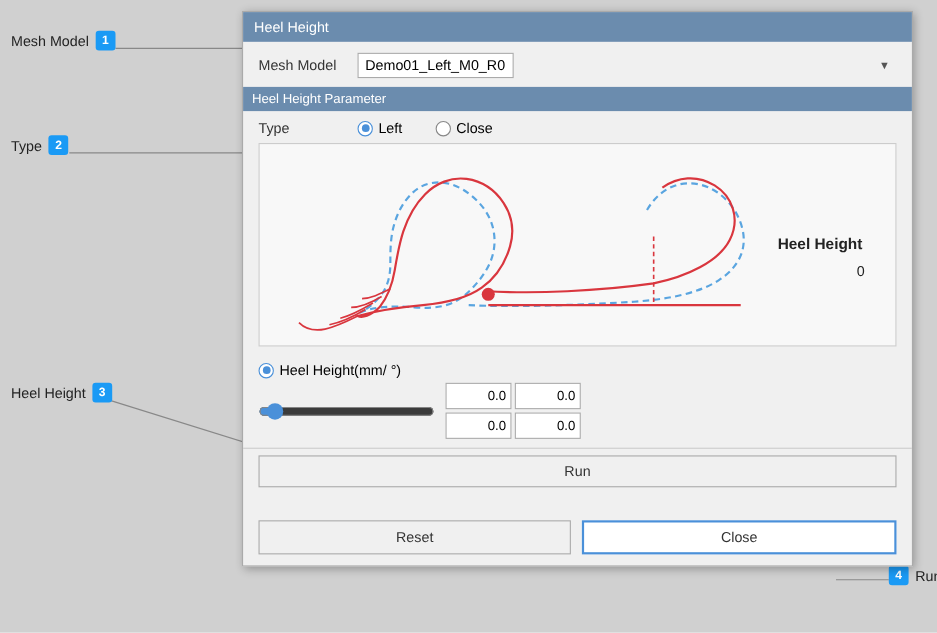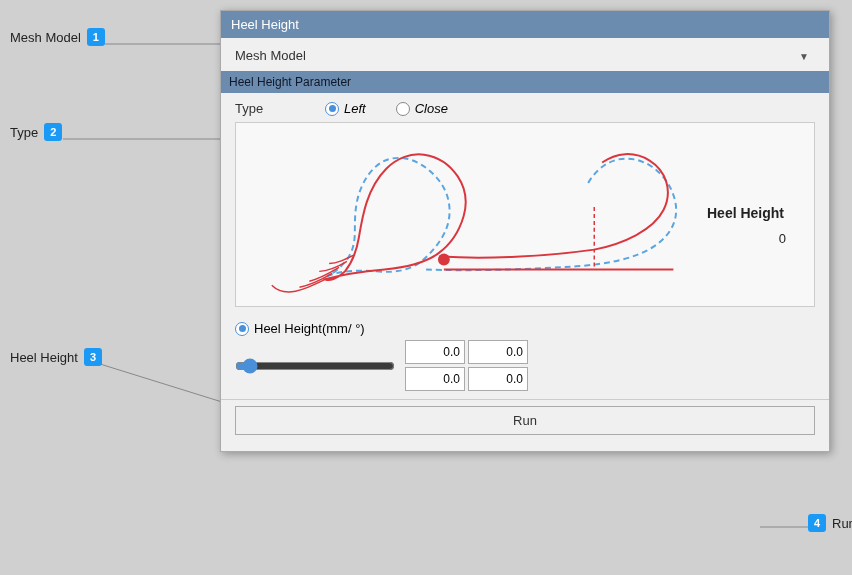--- a/index.html
+++ b/index.html
@@ -98,41 +98,40 @@
       right: 6px;
       top: 50%;
       transform: translateY(-50%);
       pointer-events: none;
       font-size: 10px;
       color: #555;
     }
 
     .section-header {
       background: #6b8cae;
-      color: #0f172a;
+      color: #ffffff;
       padding: 4px 8px;
       margin: 0 -14px 8px -14px;
       font-size: 12px;
     }
 
     
     .type-row {
       display: flex;
       align-items: center;
       margin-bottom: 6px;
     }
     .type-label {
       width: 90px;
       color: #333;
     }
     .radio-group {
       display: flex;
       align-items: center;
       gap: 30px;
-      font-style: italic;
     }
     .radio-item {
       display: flex;
       align-items: center;
       gap: 5px;
       cursor: pointer;
     }
     .radio-circle {
       width: 14px;
       height: 14px;
@@ -306,20 +305,21 @@
 <div class="dialog">
   <div class="dialog-titlebar">
     <span>Heel Height</span>
   </div>
 
   <div class="dialog-content">
 
     <div class="row">
       <span class="row-label">Mesh Model</span>
       <div class="select-wrapper">
+        <select class="mesh-select"><option value="Demo01_Left_M0_R0">Demo01_Left_M0_R0</option></select>
         <span class="select-arrow">▼</span>
       </div>
     </div>
 
     <div class="section-header">
       <span>Heel Height Parameter</span>
     </div>
 
     <div class="type-row">
       <span class="type-label">Type</span>
@@ -393,13 +393,17 @@
         <input type="text" class="num-input" value="0.0" style="">
       </div>
     </div>
 
     <div class="run-section">
       <button class="run-btn">Run</button>
     </div>
 
   </div>
 
+  <div class="bottom-buttons">
+    <button class="btn-reset">Reset</button>
+    <button class="btn-close">Close</button>
+  </div>
 </div>
 
 </body></html>

